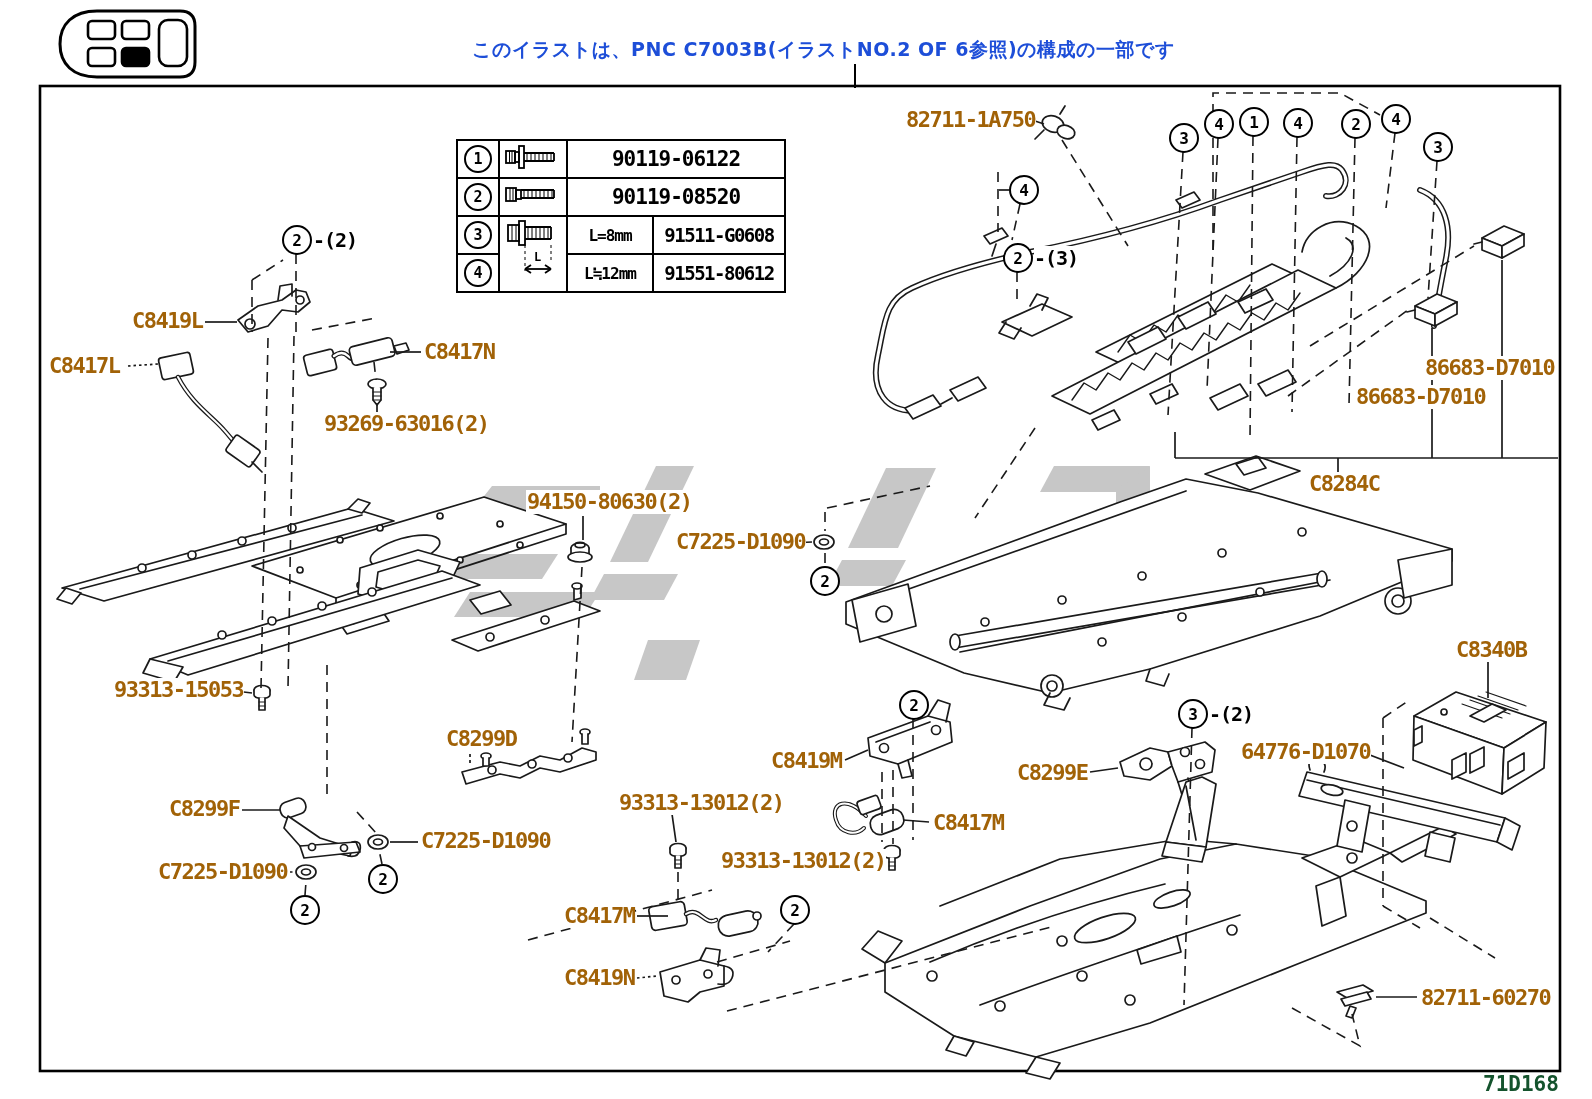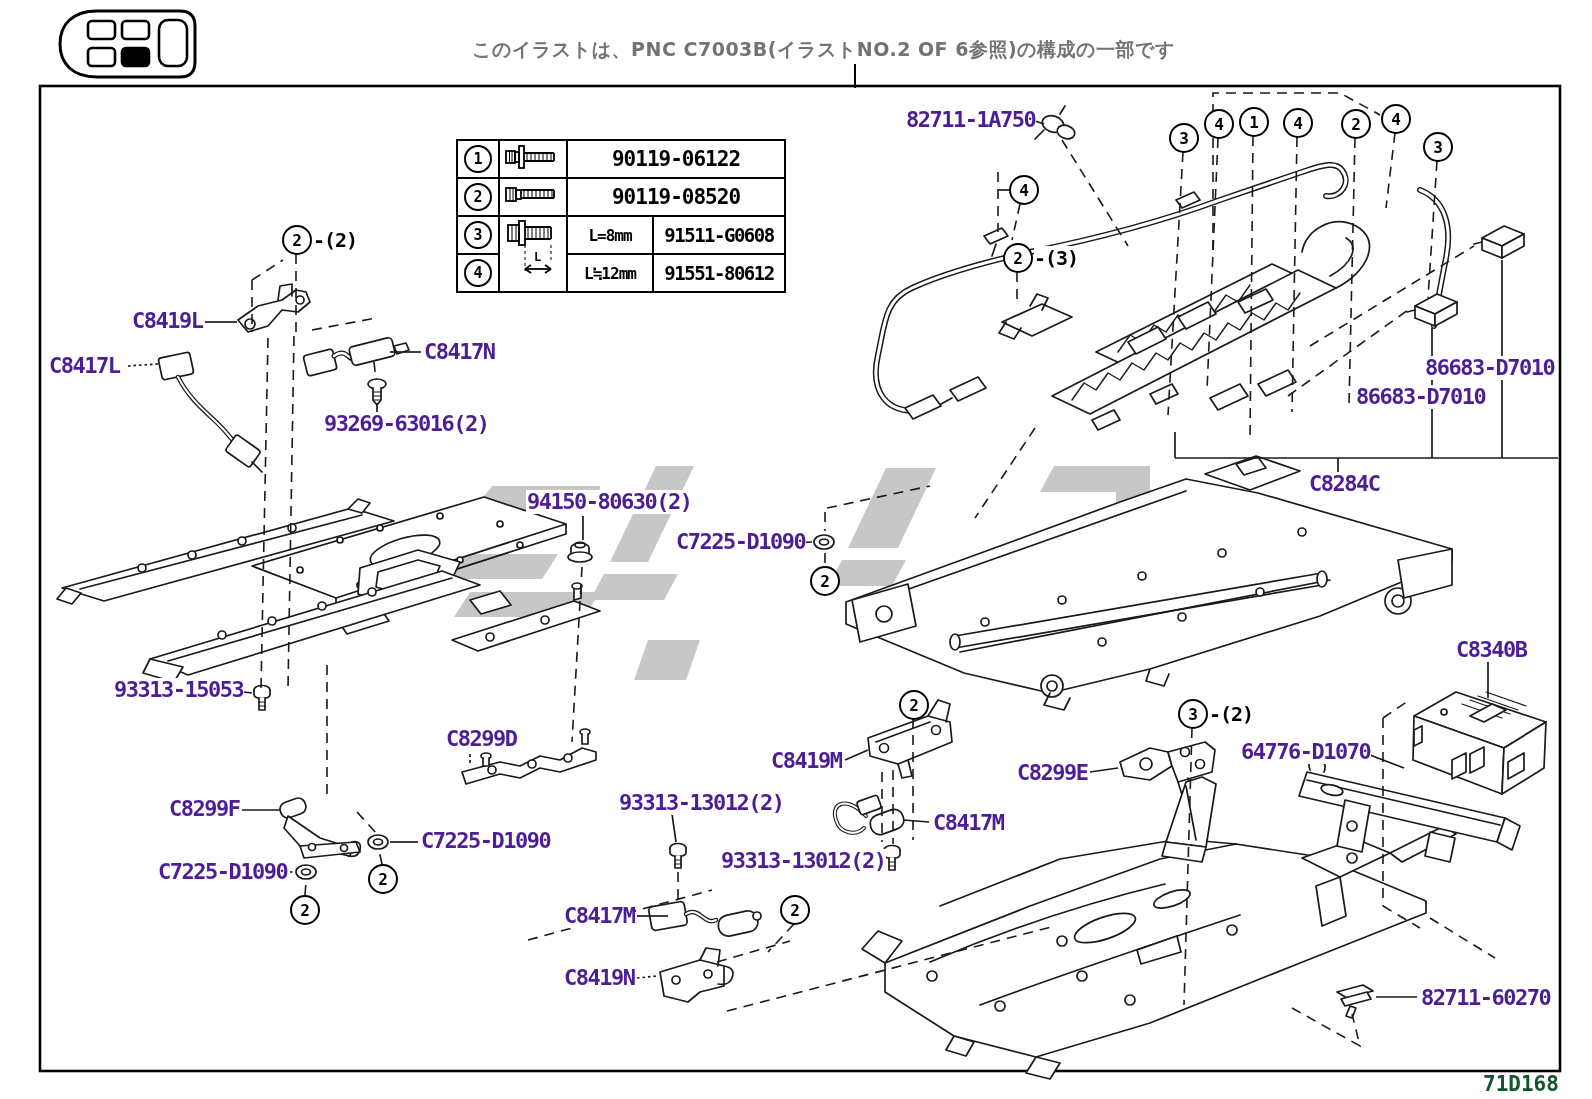--- a/index.html
+++ b/index.html
@@ -1,22 +1,22 @@
 <!DOCTYPE html>
 <html><head>
 <meta charset="utf-8">
 <style>
   html,body{margin:0;padding:0;background:#fff;}
   .stage{position:relative;width:1592px;height:1099px;background:#fff;overflow:hidden;
          font-family:"DejaVu Sans Mono",monospace;}
   .art{position:absolute;left:0;top:0;width:1592px;height:1099px;}
   .note{position:absolute;left:472px;top:37px;font-family:"DejaVu Sans",sans-serif;
-        font-size:19px;font-weight:bold;color:#737373;white-space:nowrap;letter-spacing:0.5px;}
+        font-size:19px;font-weight:bold;color:#1d4ed8;white-space:nowrap;letter-spacing:0.5px;}
   .plabel{position:absolute;font:bold 22px "DejaVu Sans Mono",monospace;letter-spacing:-1.5px;
-          color:#4c1d95;white-space:nowrap;background:#fff;padding:0 1px;line-height:1.1;}
+          color:#a16207;white-space:nowrap;background:#fff;padding:0 1px;line-height:1.1;}
   .callout{position:absolute;display:flex;align-items:center;}
   .cnum{width:26px;height:26px;border:2.4px solid #000;border-radius:50%;background:#fff;
         display:flex;align-items:center;justify-content:center;
         font:bold 16px "DejaVu Sans Mono",monospace;color:#000;flex:0 0 auto;}
   .csuf{font:bold 20px "DejaVu Sans Mono",monospace;letter-spacing:-1px;color:#000;
         margin-left:1px;background:#fff;}
   table.legend{position:absolute;left:456px;top:139px;border-collapse:collapse;background:#fff;}
   table.legend td{border:2.2px solid #000;padding:0;text-align:center;vertical-align:middle;}
   .lc-no{width:40px;height:36px;}
   .lc-icon{width:66px;}

